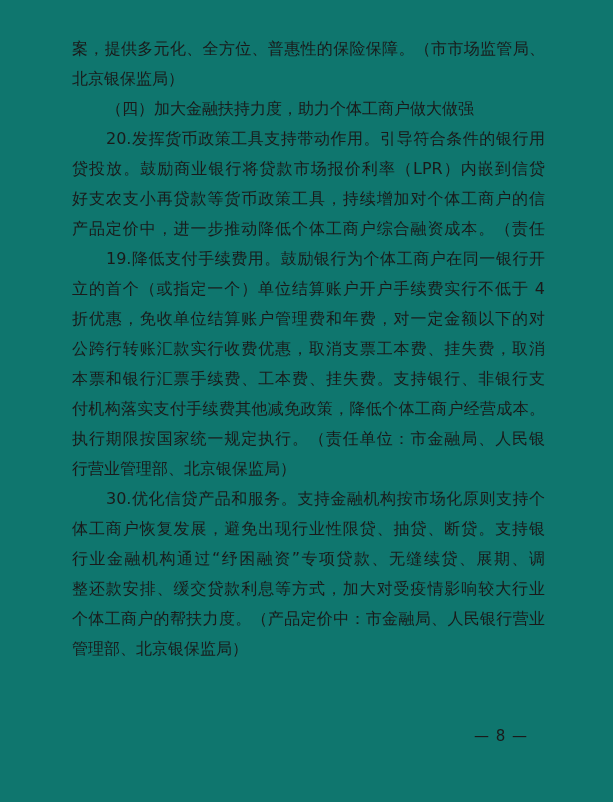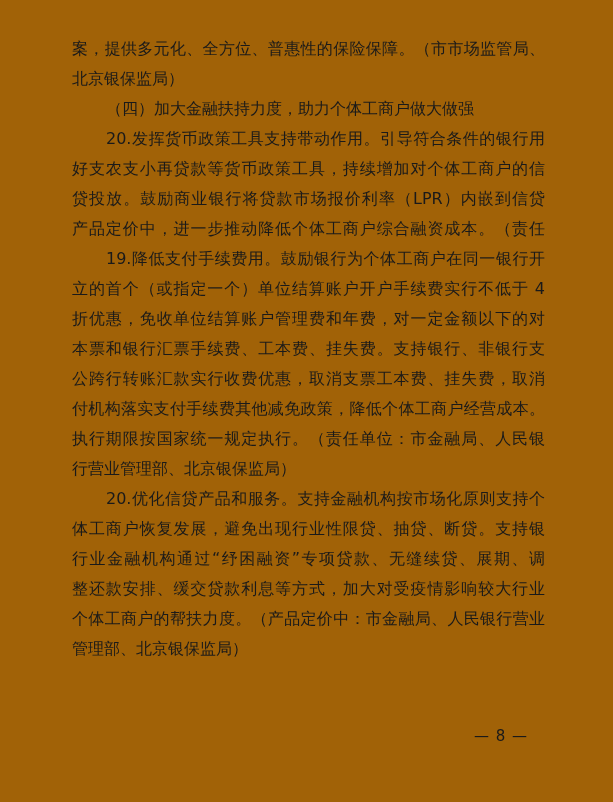--- a/index.html
+++ b/index.html
@@ -8,21 +8,21 @@
     width: 613px;
     height: 802px;
     background: #ffffff;
     overflow: hidden;
     font-family: "DejaVu Sans", sans-serif;
   }
   .sheet {
     position: relative;
     width: 613px;
     height: 802px;
-    background: #a16207;
+    background: #0f766e;
   }
   .text-block {
     position: absolute;
     left: 72px;
     top: 34px;
     width: 473px;
   }
   .line {
     height: 30px;
     line-height: 30px;
@@ -54,32 +54,32 @@
 </style>
 </head>
 <body>
 
 <main class="sheet">
   <section class="text-block" id="text-block">
       <div class="line full">案，提供多元化、全方位、普惠性的保险保障。（市市场监管局、</div>
       <div class="line">北京银保监局）</div>
       <div class="line heading indent">（四）加大金融扶持力度，助力个体工商户做大做强</div>
       <div class="line indent full">20.发挥货币政策工具支持带动作用。引导符合条件的银行用</div>
+      <div class="line full">贷投放。鼓励商业银行将贷款市场报价利率（LPR）内嵌到信贷</div>
       <div class="line full">好支农支小再贷款等货币政策工具，持续增加对个体工商户的信</div>
-      <div class="line full">贷投放。鼓励商业银行将贷款市场报价利率（LPR）内嵌到信贷</div>
       <div class="line full">产品定价中，进一步推动降低个体工商户综合融资成本。（责任</div>
       <div class="line indent full">19.降低支付手续费用。鼓励银行为个体工商户在同一银行开</div>
       <div class="line full">立的首个（或指定一个）单位结算账户开户手续费实行不低于 4</div>
       <div class="line full">折优惠，免收单位结算账户管理费和年费，对一定金额以下的对</div>
+      <div class="line full">公跨行转账汇款实行收费优惠，取消支票工本费、挂失费，取消</div>
       <div class="line full">本票和银行汇票手续费、工本费、挂失费。支持银行、非银行支</div>
-      <div class="line full">公跨行转账汇款实行收费优惠，取消支票工本费、挂失费，取消</div>
       <div class="line full">付机构落实支付手续费其他减免政策，降低个体工商户经营成本。</div>
       <div class="line full">执行期限按国家统一规定执行。（责任单位：市金融局、人民银</div>
       <div class="line">行营业管理部、北京银保监局）</div>
-      <div class="line indent full">20.优化信贷产品和服务。支持金融机构按市场化原则支持个</div>
+      <div class="line indent full">30.优化信贷产品和服务。支持金融机构按市场化原则支持个</div>
       <div class="line full">体工商户恢复发展，避免出现行业性限贷、抽贷、断贷。支持银</div>
       <div class="line full">行业金融机构通过“纾困融资”专项贷款、无缝续贷、展期、调</div>
       <div class="line full">整还款安排、缓交贷款利息等方式，加大对受疫情影响较大行业</div>
       <div class="line full">个体工商户的帮扶力度。（产品定价中：市金融局、人民银行营业</div>
       <div class="line">管理部、北京银保监局）</div>
     </section>
   <footer class="page-number">— 8 —</footer>
 </main>
 
 </body></html>

